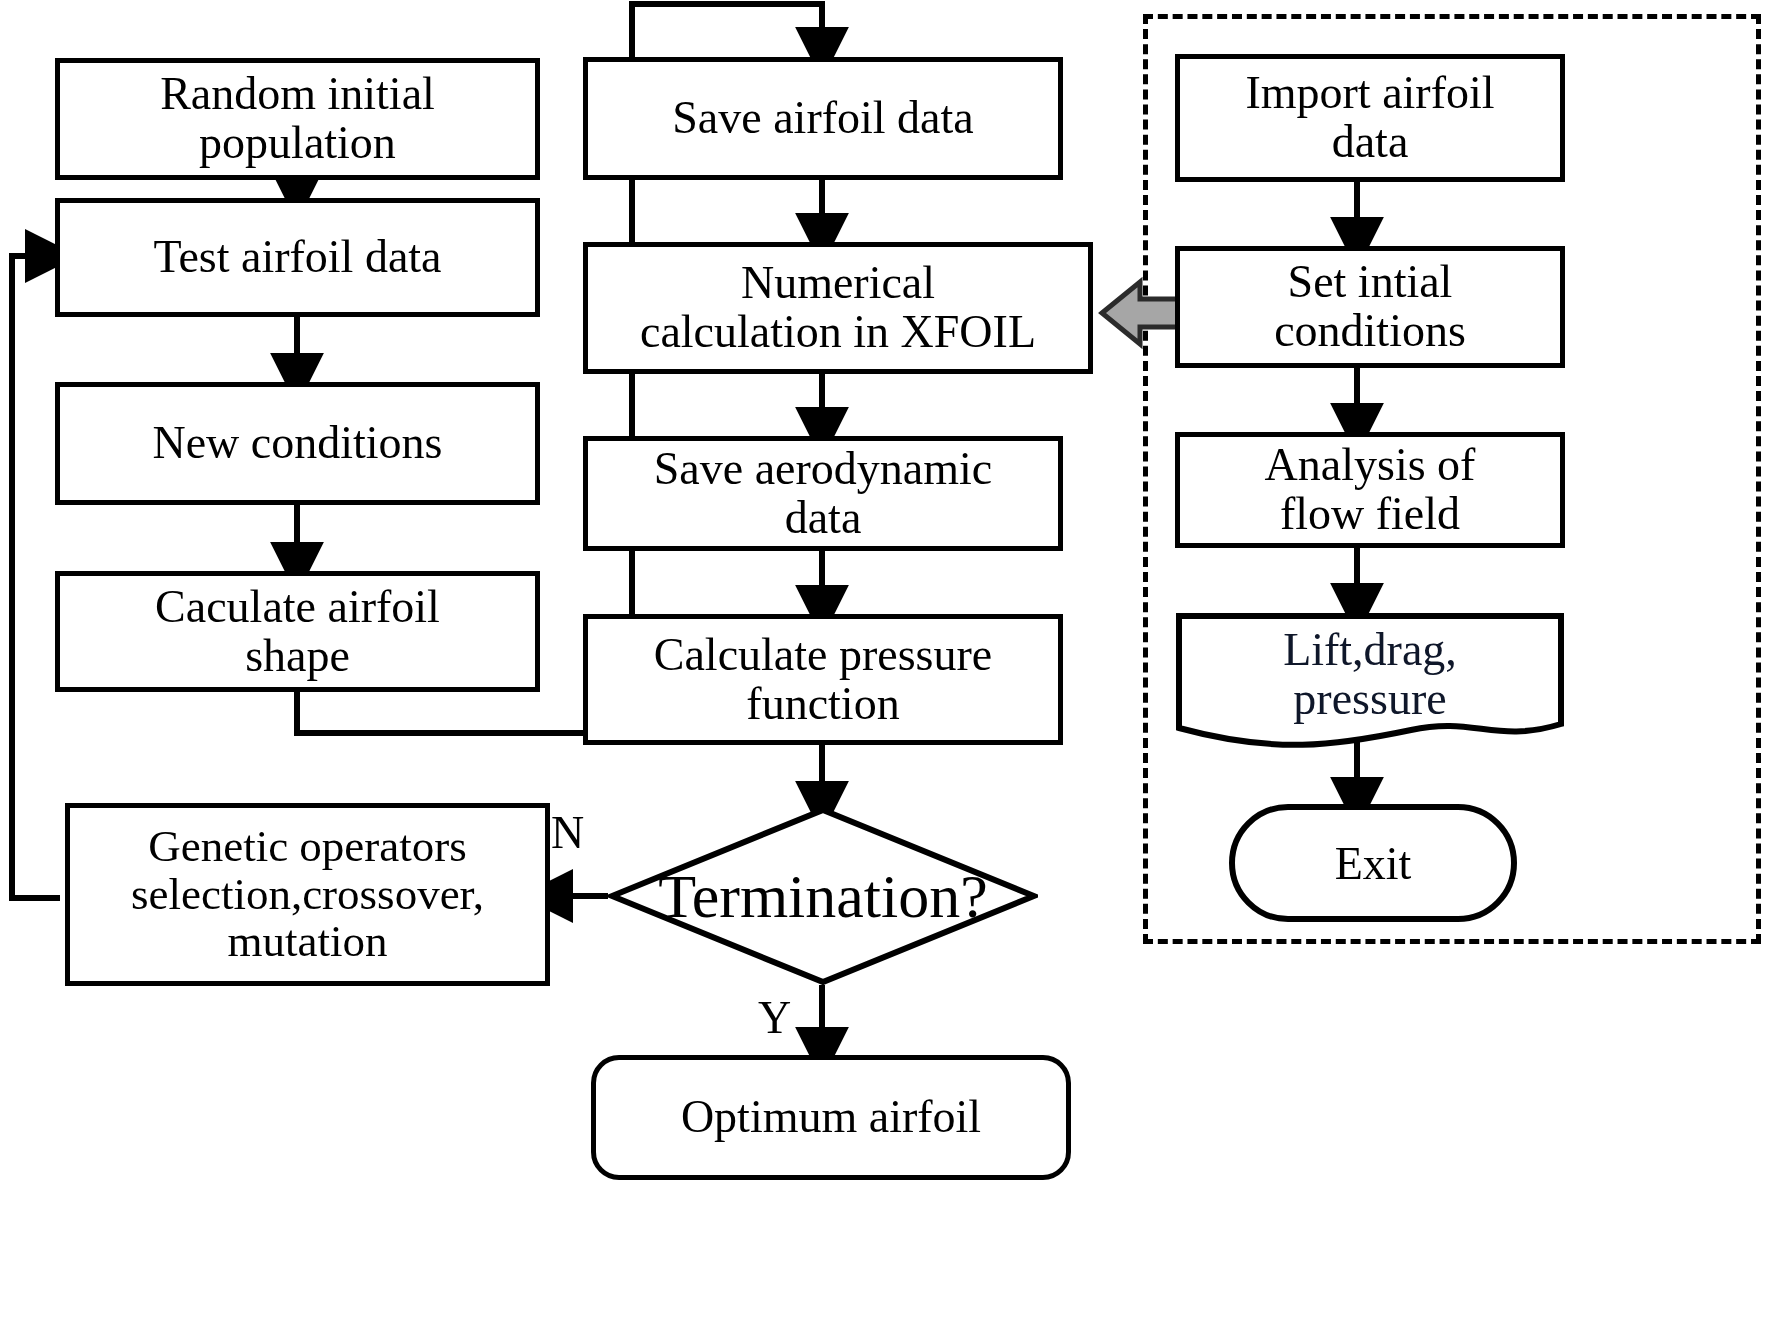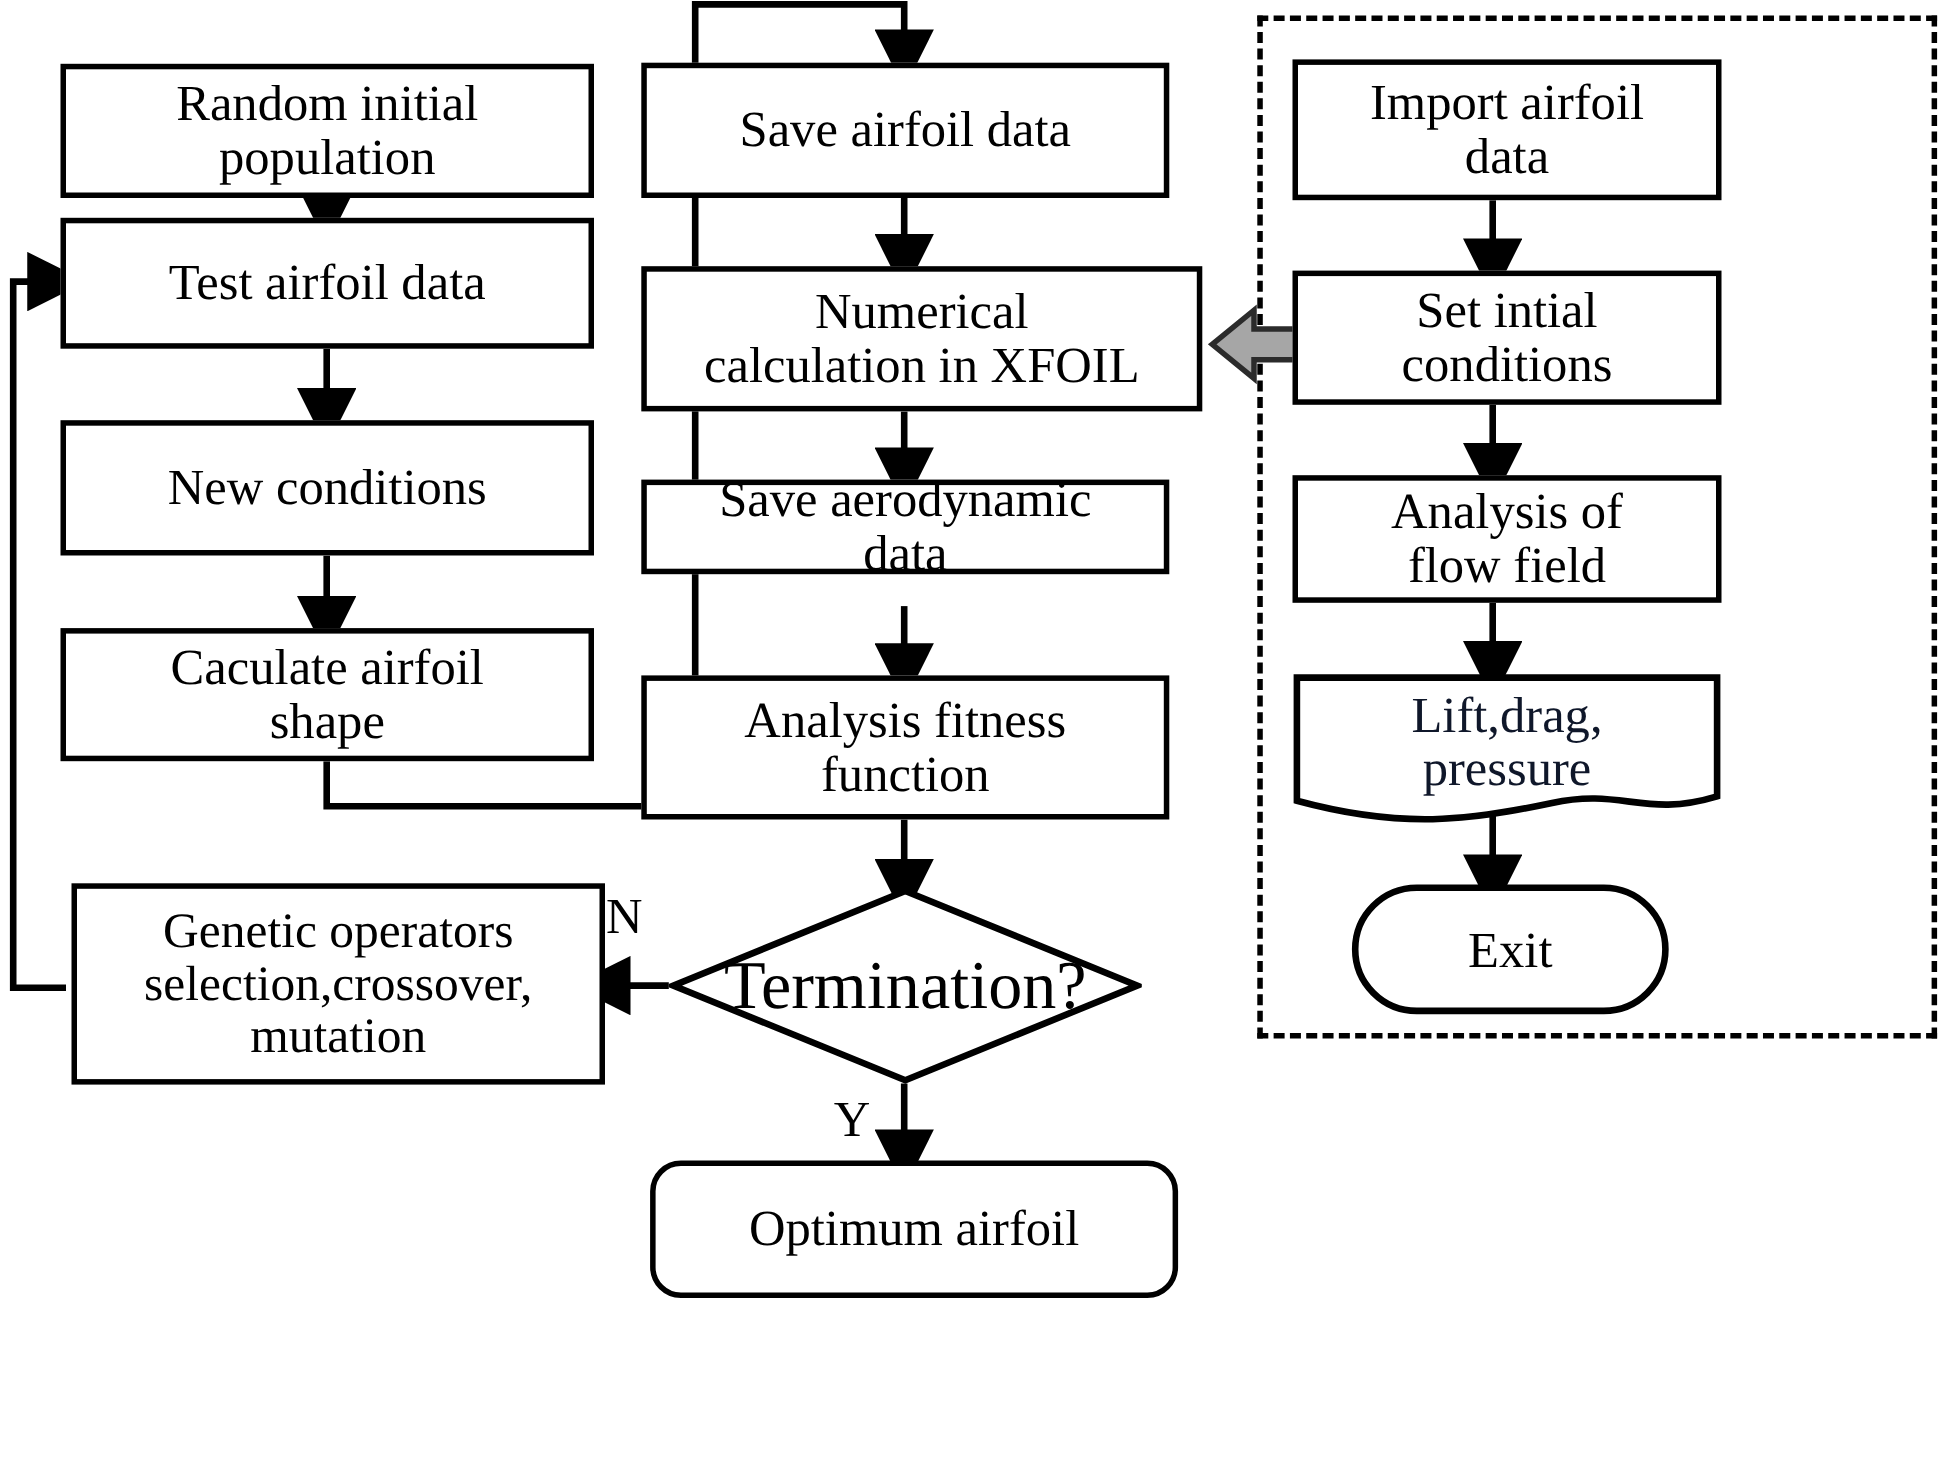--- a/index.html
+++ b/index.html
@@ -163,27 +163,27 @@
 
   <div class="node proc" style="left:583px; top:57px; width:480px; height:123px;">
     <span class="lbl">Save airfoil data</span>
   </div>
 
   <div class="node proc" style="left:583px; top:242px; width:510px; height:132px;">
     <span class="lbl">Numerical
 calculation in XFOIL</span>
   </div>
 
-  <div class="node proc" style="left:583px; top:436px; width:480px; height:86px;">
+  <div class="node proc" style="left:583px; top:436px; width:480px; height:115px;">
     <span class="lbl">Save aerodynamic
 data</span>
   </div>
 
   <div class="node proc" style="left:583px; top:614px; width:480px; height:131px;">
-    <span class="lbl">Analysis fitness
+    <span class="lbl">Calculate pressure
 function</span>
   </div>
 
   <div class="diamond-wrap" style="left:608px; top:806px; width:430px; height:180px;">
     <svg width="430" height="180" viewBox="0 0 430 180" xmlns="http://www.w3.org/2000/svg">
       <polygon points="215,4 426,90 215,176 4,90" fill="#ffffff" stroke="#000000" stroke-width="6"></polygon>
     </svg>
     <span class="lbl">Termination?</span>
   </div>
 

